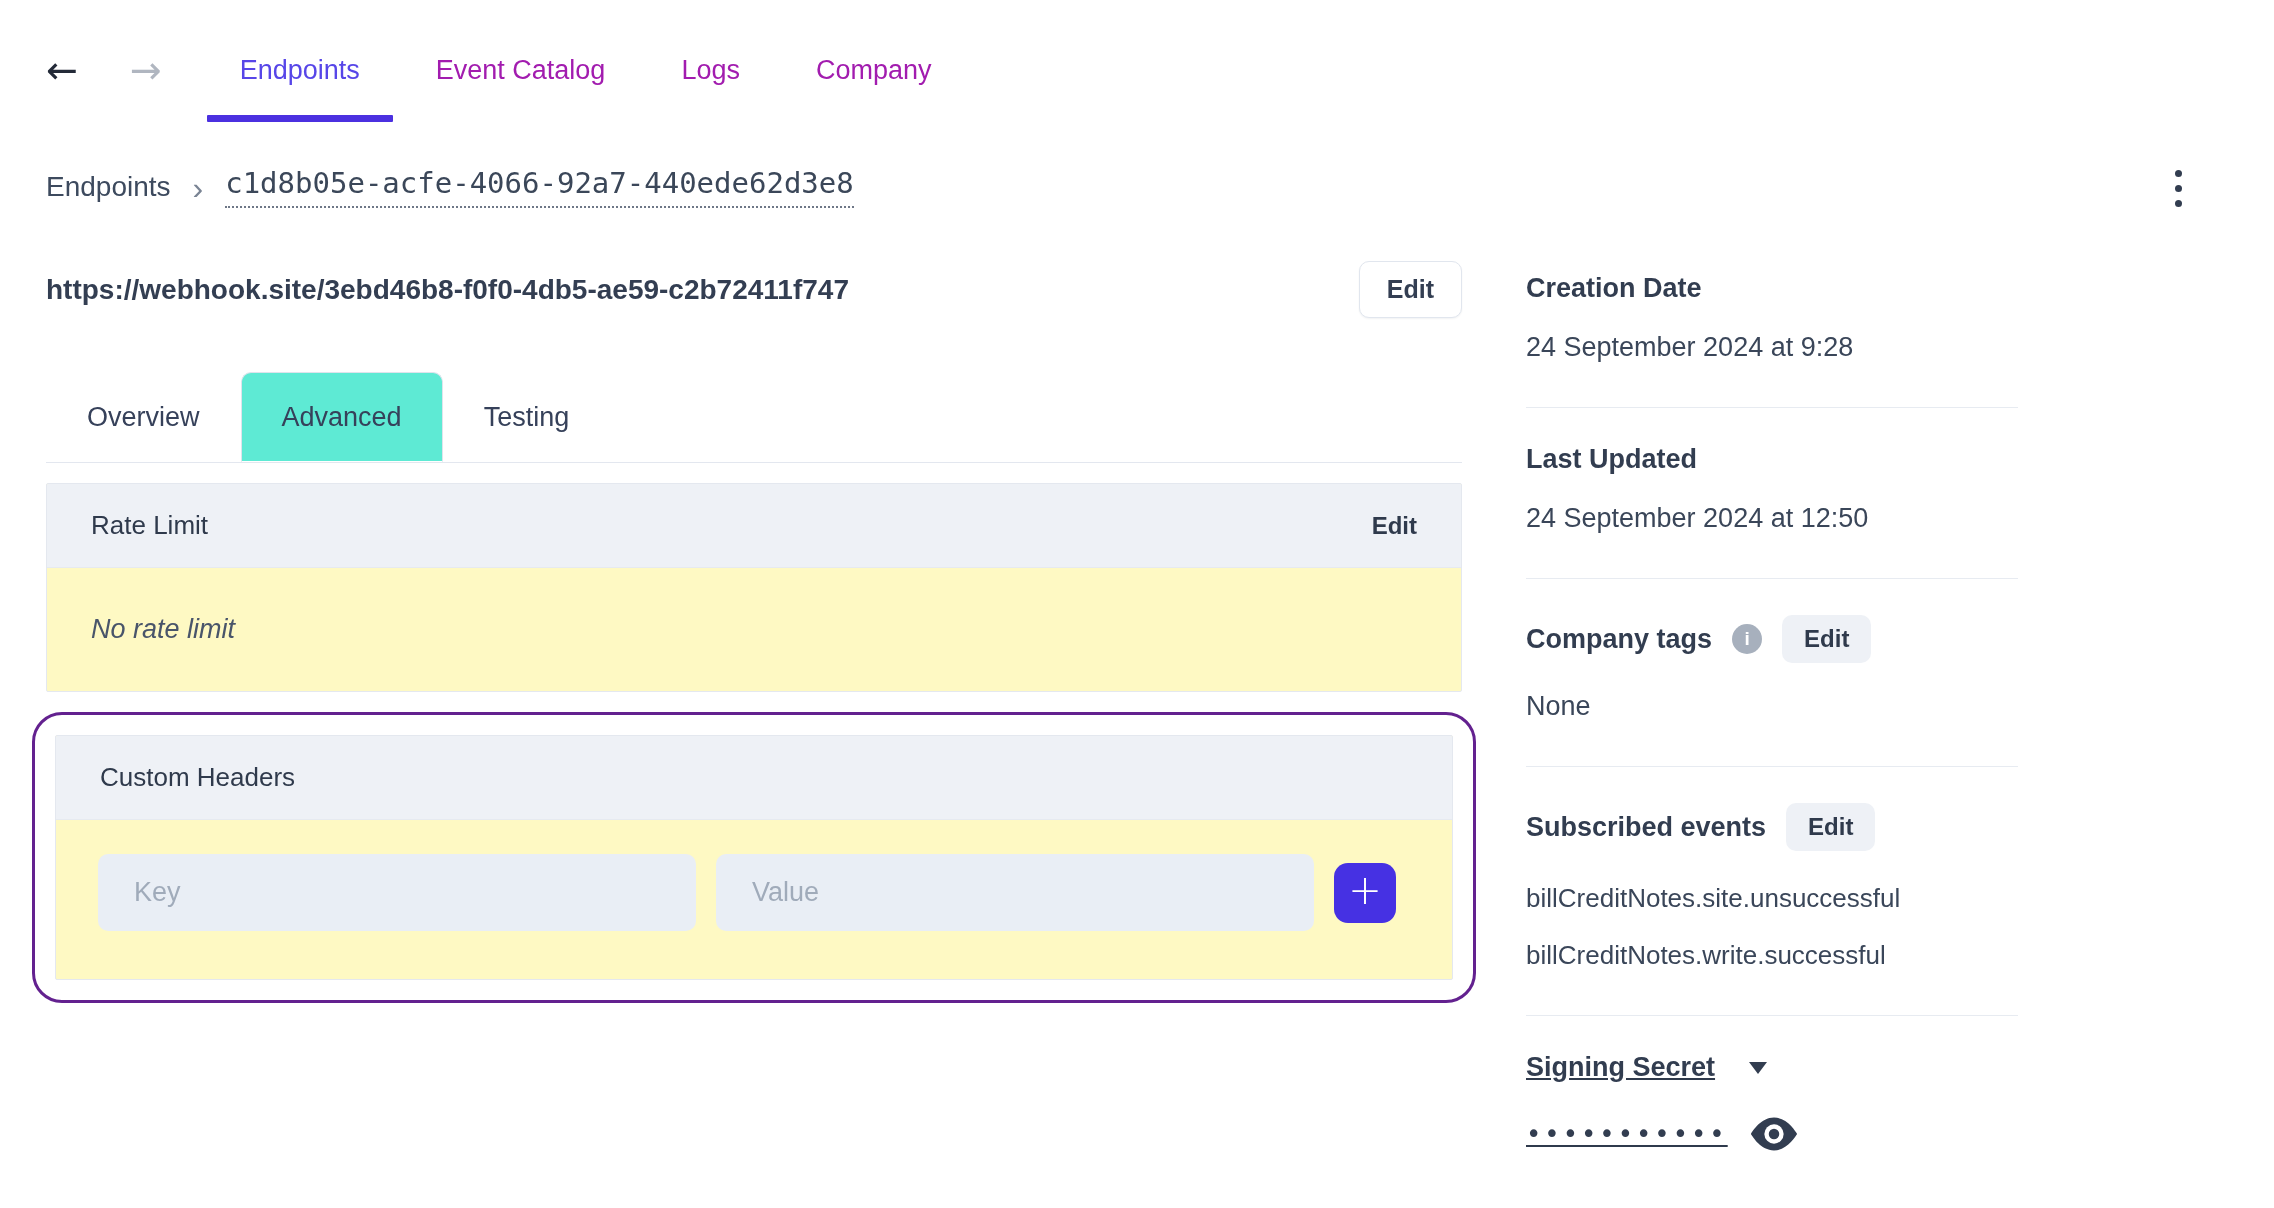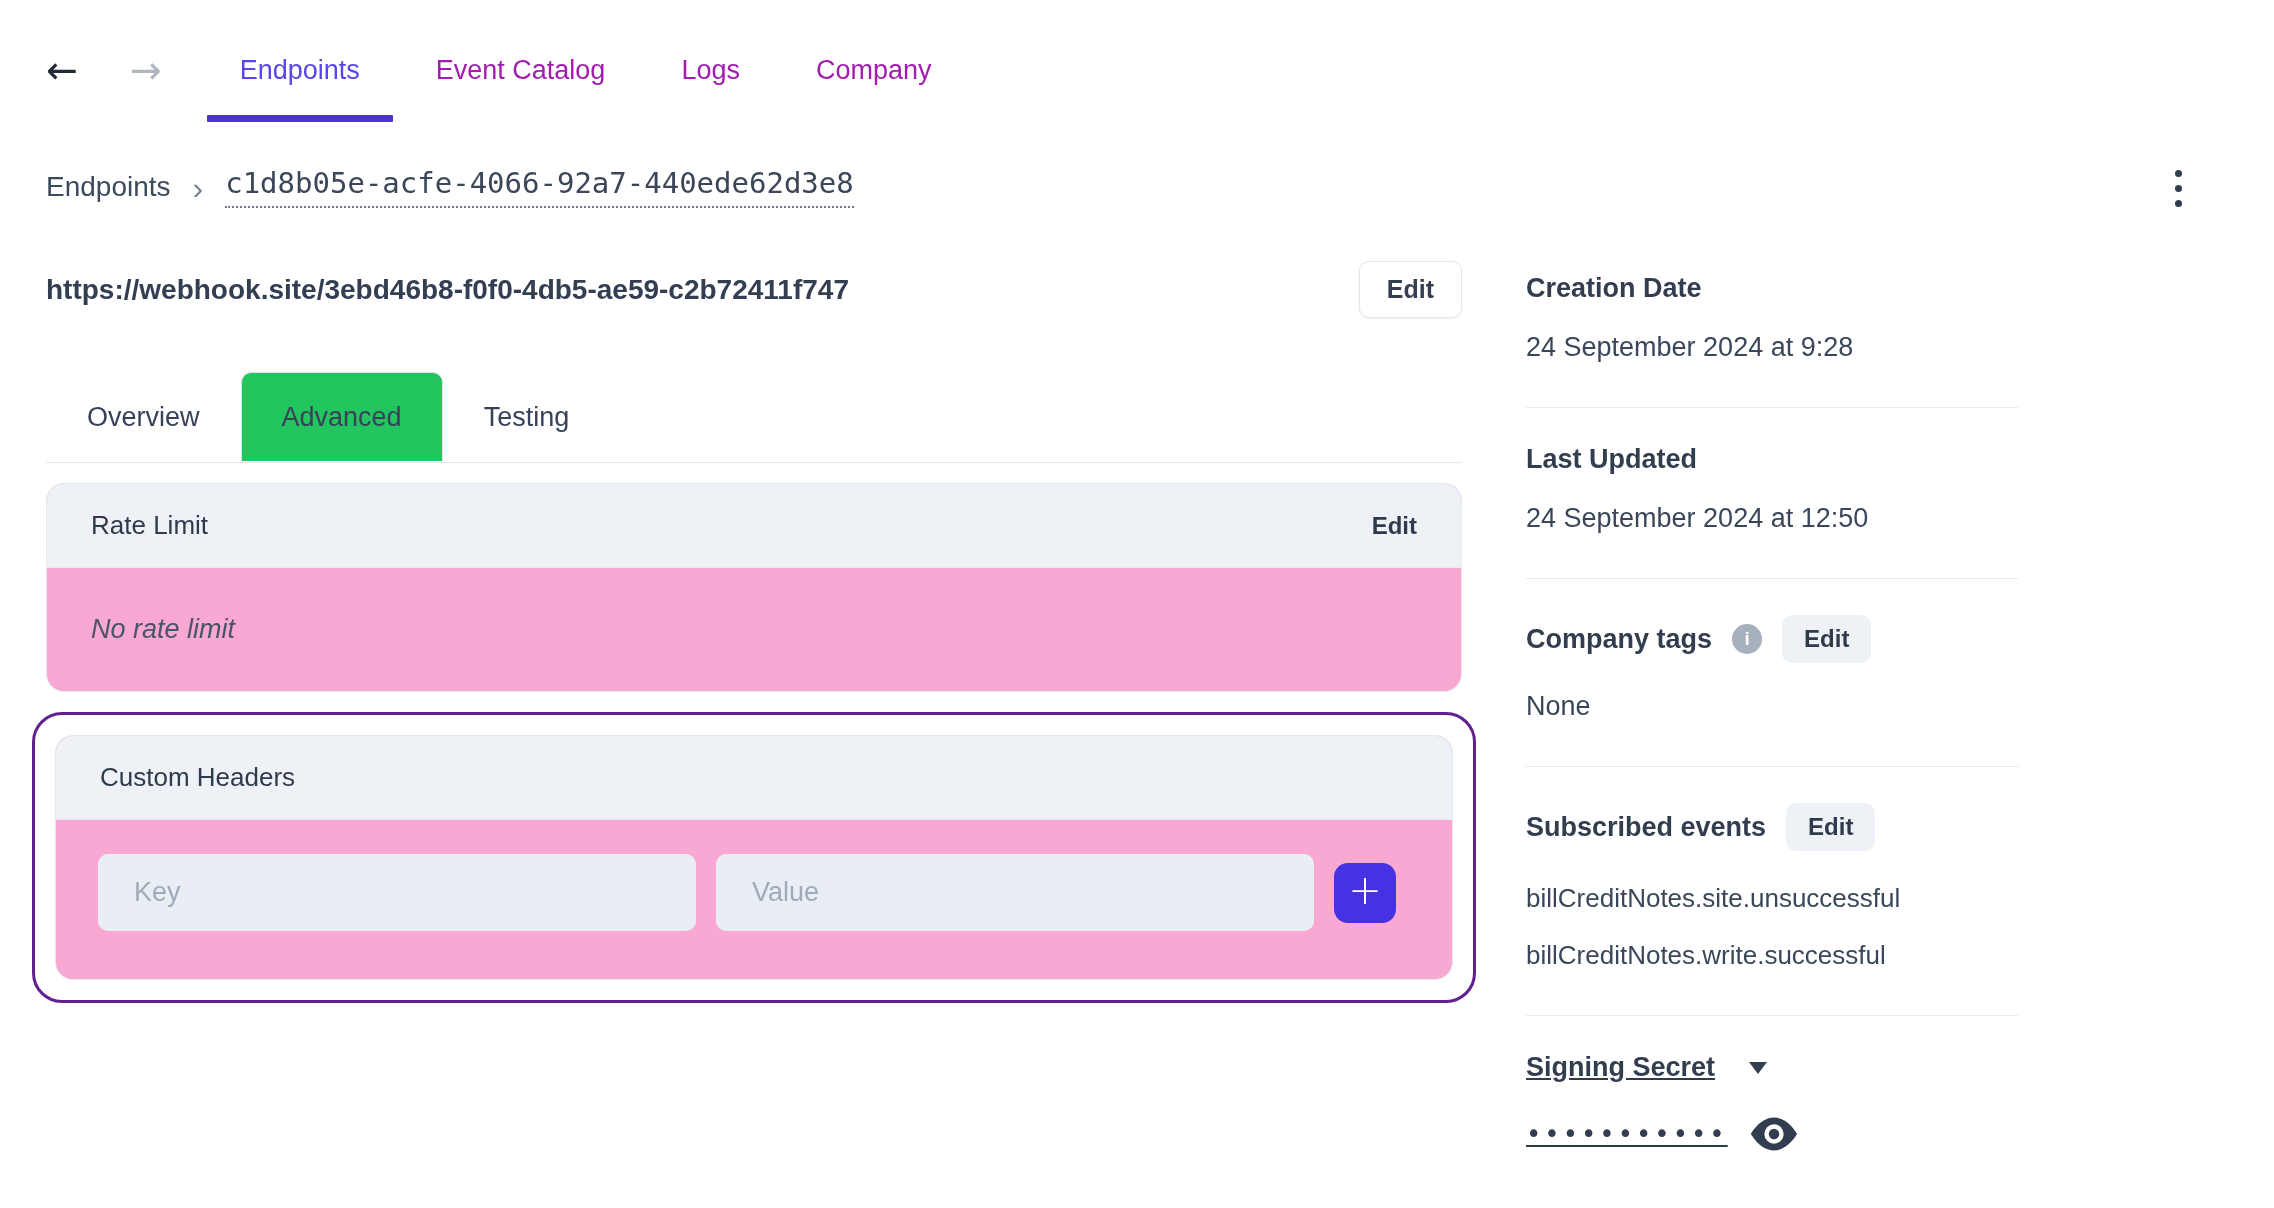--- a/index.html
+++ b/index.html
@@ -62,27 +62,27 @@
 
   
   .dtabs { display: flex; margin-top: 54px; border-bottom: 1px solid #e3e7ef; }
   .dtab {
     height: 90px; display: flex; align-items: center; padding: 0 40px;
     font-size: 27px; color: #36415a; cursor: pointer; background: transparent;
     border: 1px solid transparent; border-bottom: none;
   }
   .dtab.active {
     border: 1px solid #dfe3ec; border-bottom: 1px solid #ffffff;
-    border-radius: 10px 10px 0 0; margin-bottom: -1px; background: #22c55e;
+    border-radius: 10px 10px 0 0; margin-bottom: -1px; background: #5eead4;
   }
 
   
   .card {
-    border: 1px solid #e4e8ef; border-radius: 18px; overflow: hidden;
-    background: #f9a8d4;
+    border: 1px solid #e4e8ef; border-radius: 2px; overflow: hidden;
+    background: #fef9c3;
   }
   .card.rate { margin-top: 20px; }
   .card-header {
     height: 84px; background: #eef1f6; border-bottom: 1px solid #e6eaf0;
     display: flex; align-items: center; justify-content: space-between; padding: 0 44px;
   }
   .card-title { font-size: 26px; font-weight: 500; color: #2f3a4c; }
   .card-edit {
     background: none; border: none; font-size: 24px; font-weight: 700; color: #2f3a4c;
     cursor: pointer; font-family: "Liberation Sans", sans-serif;

